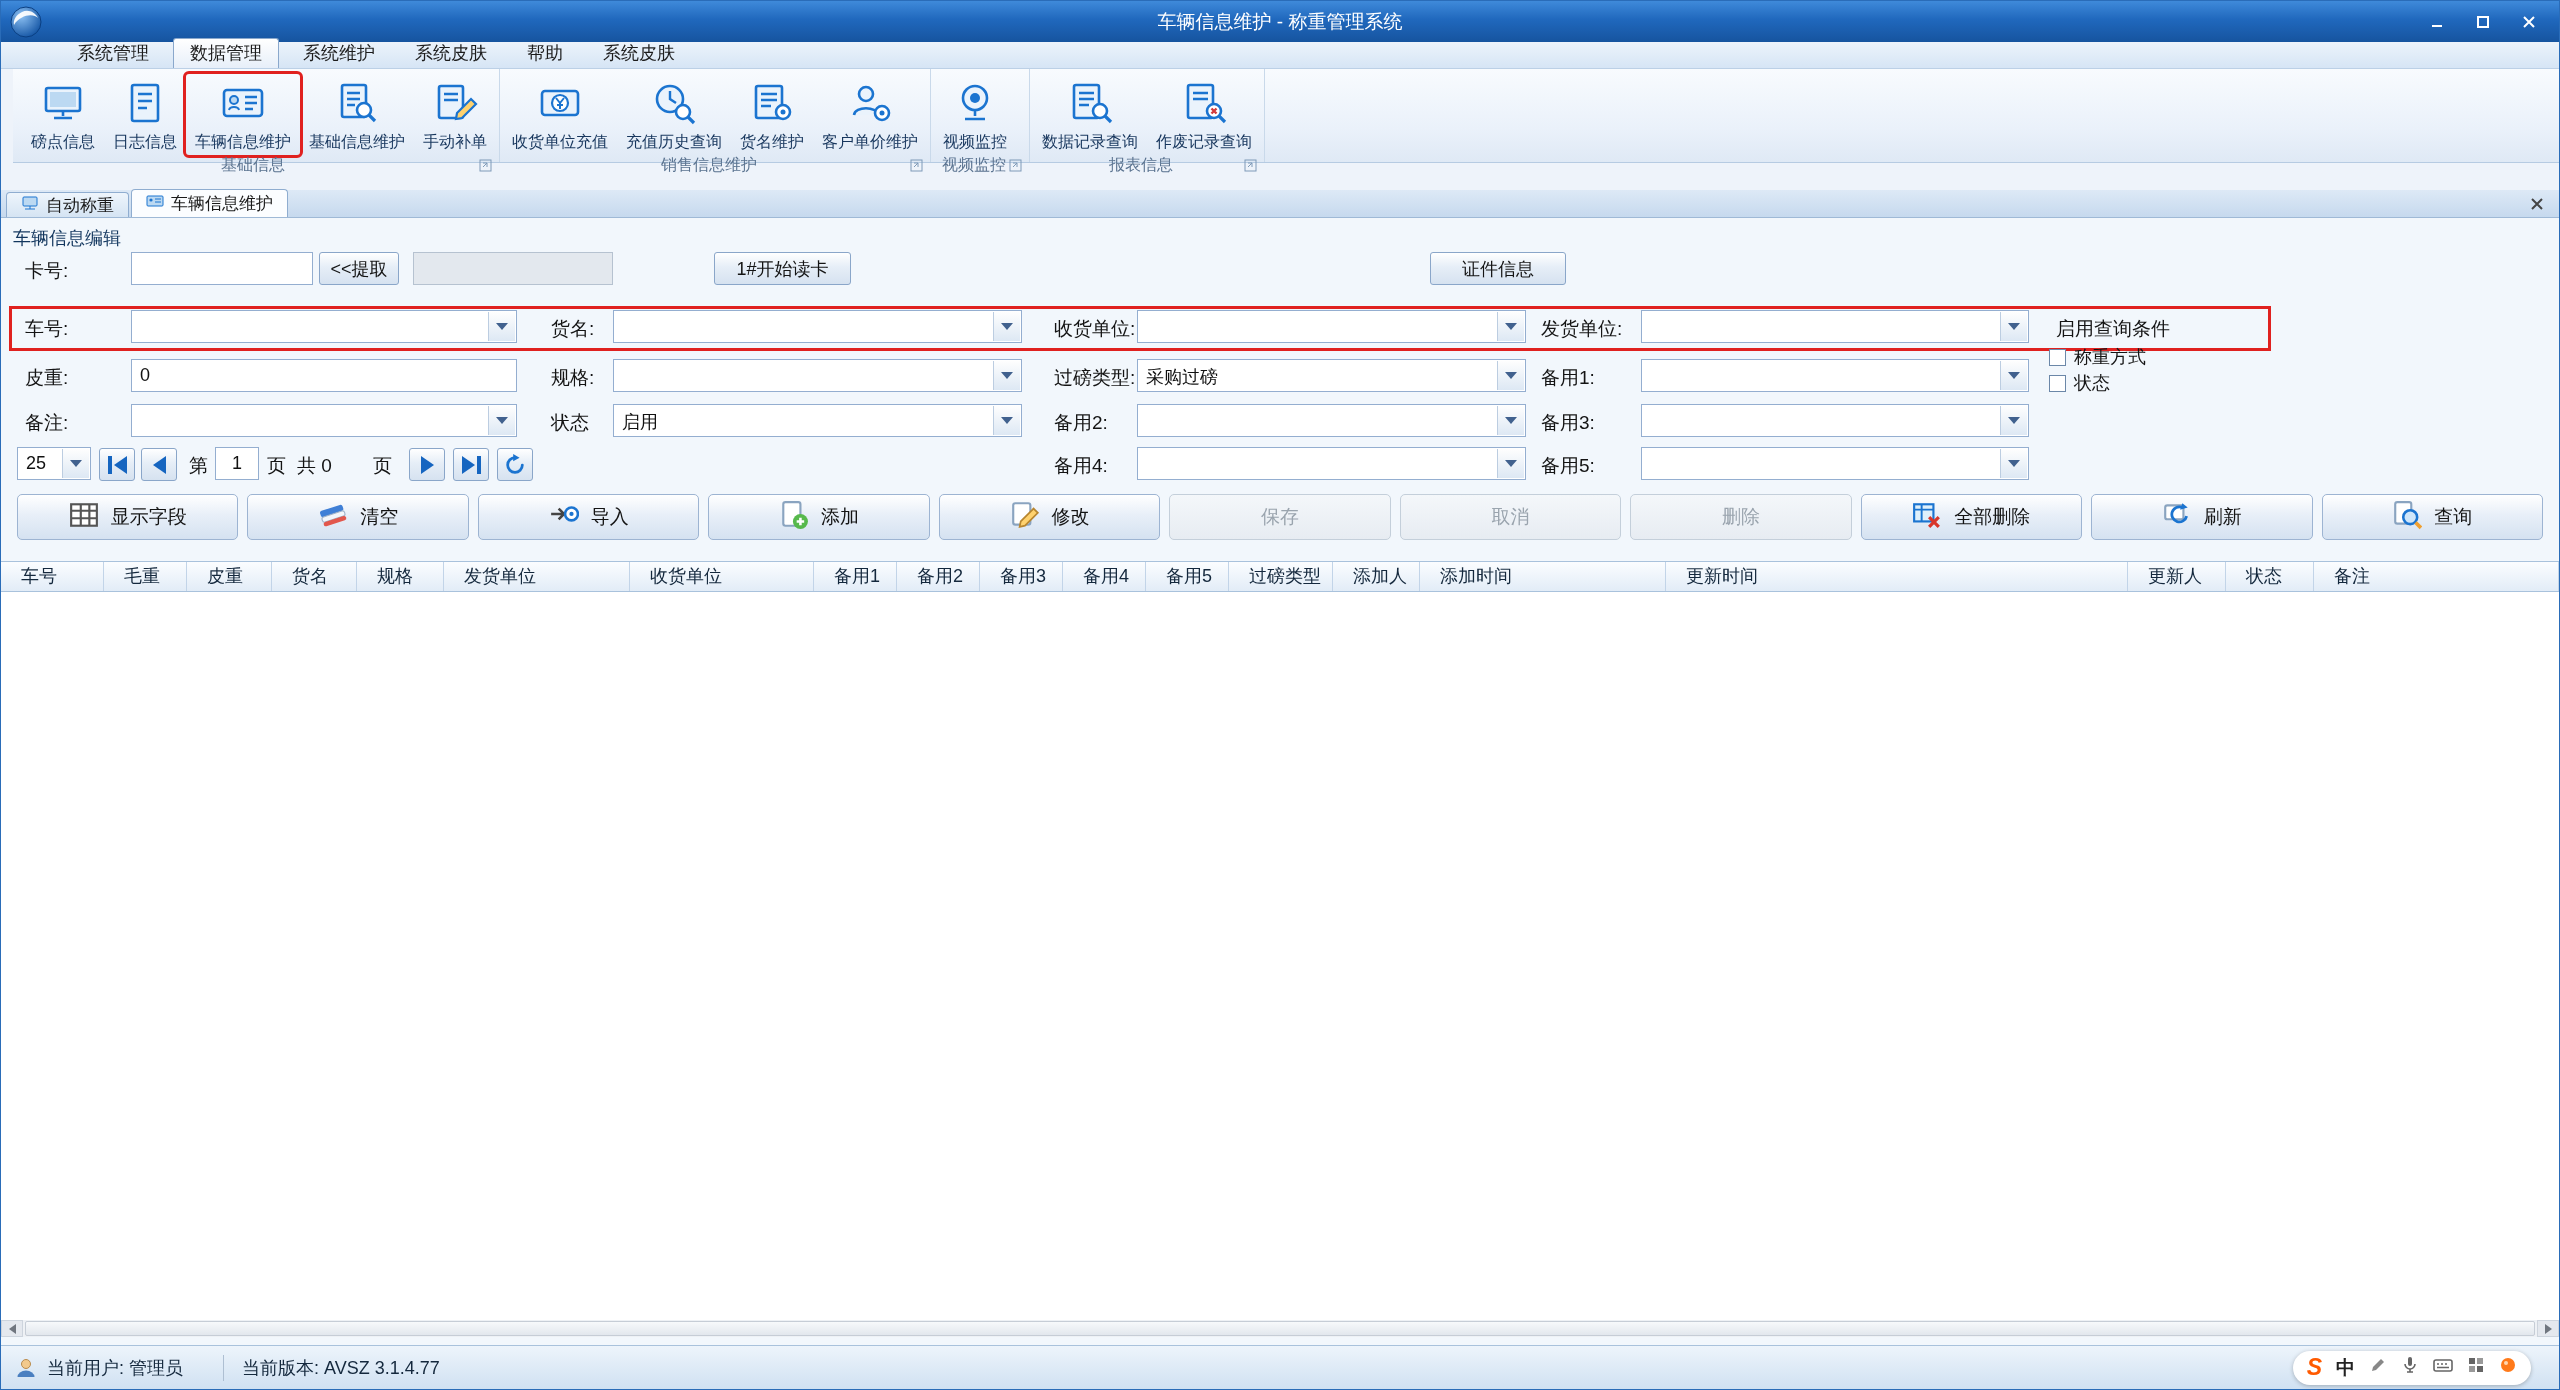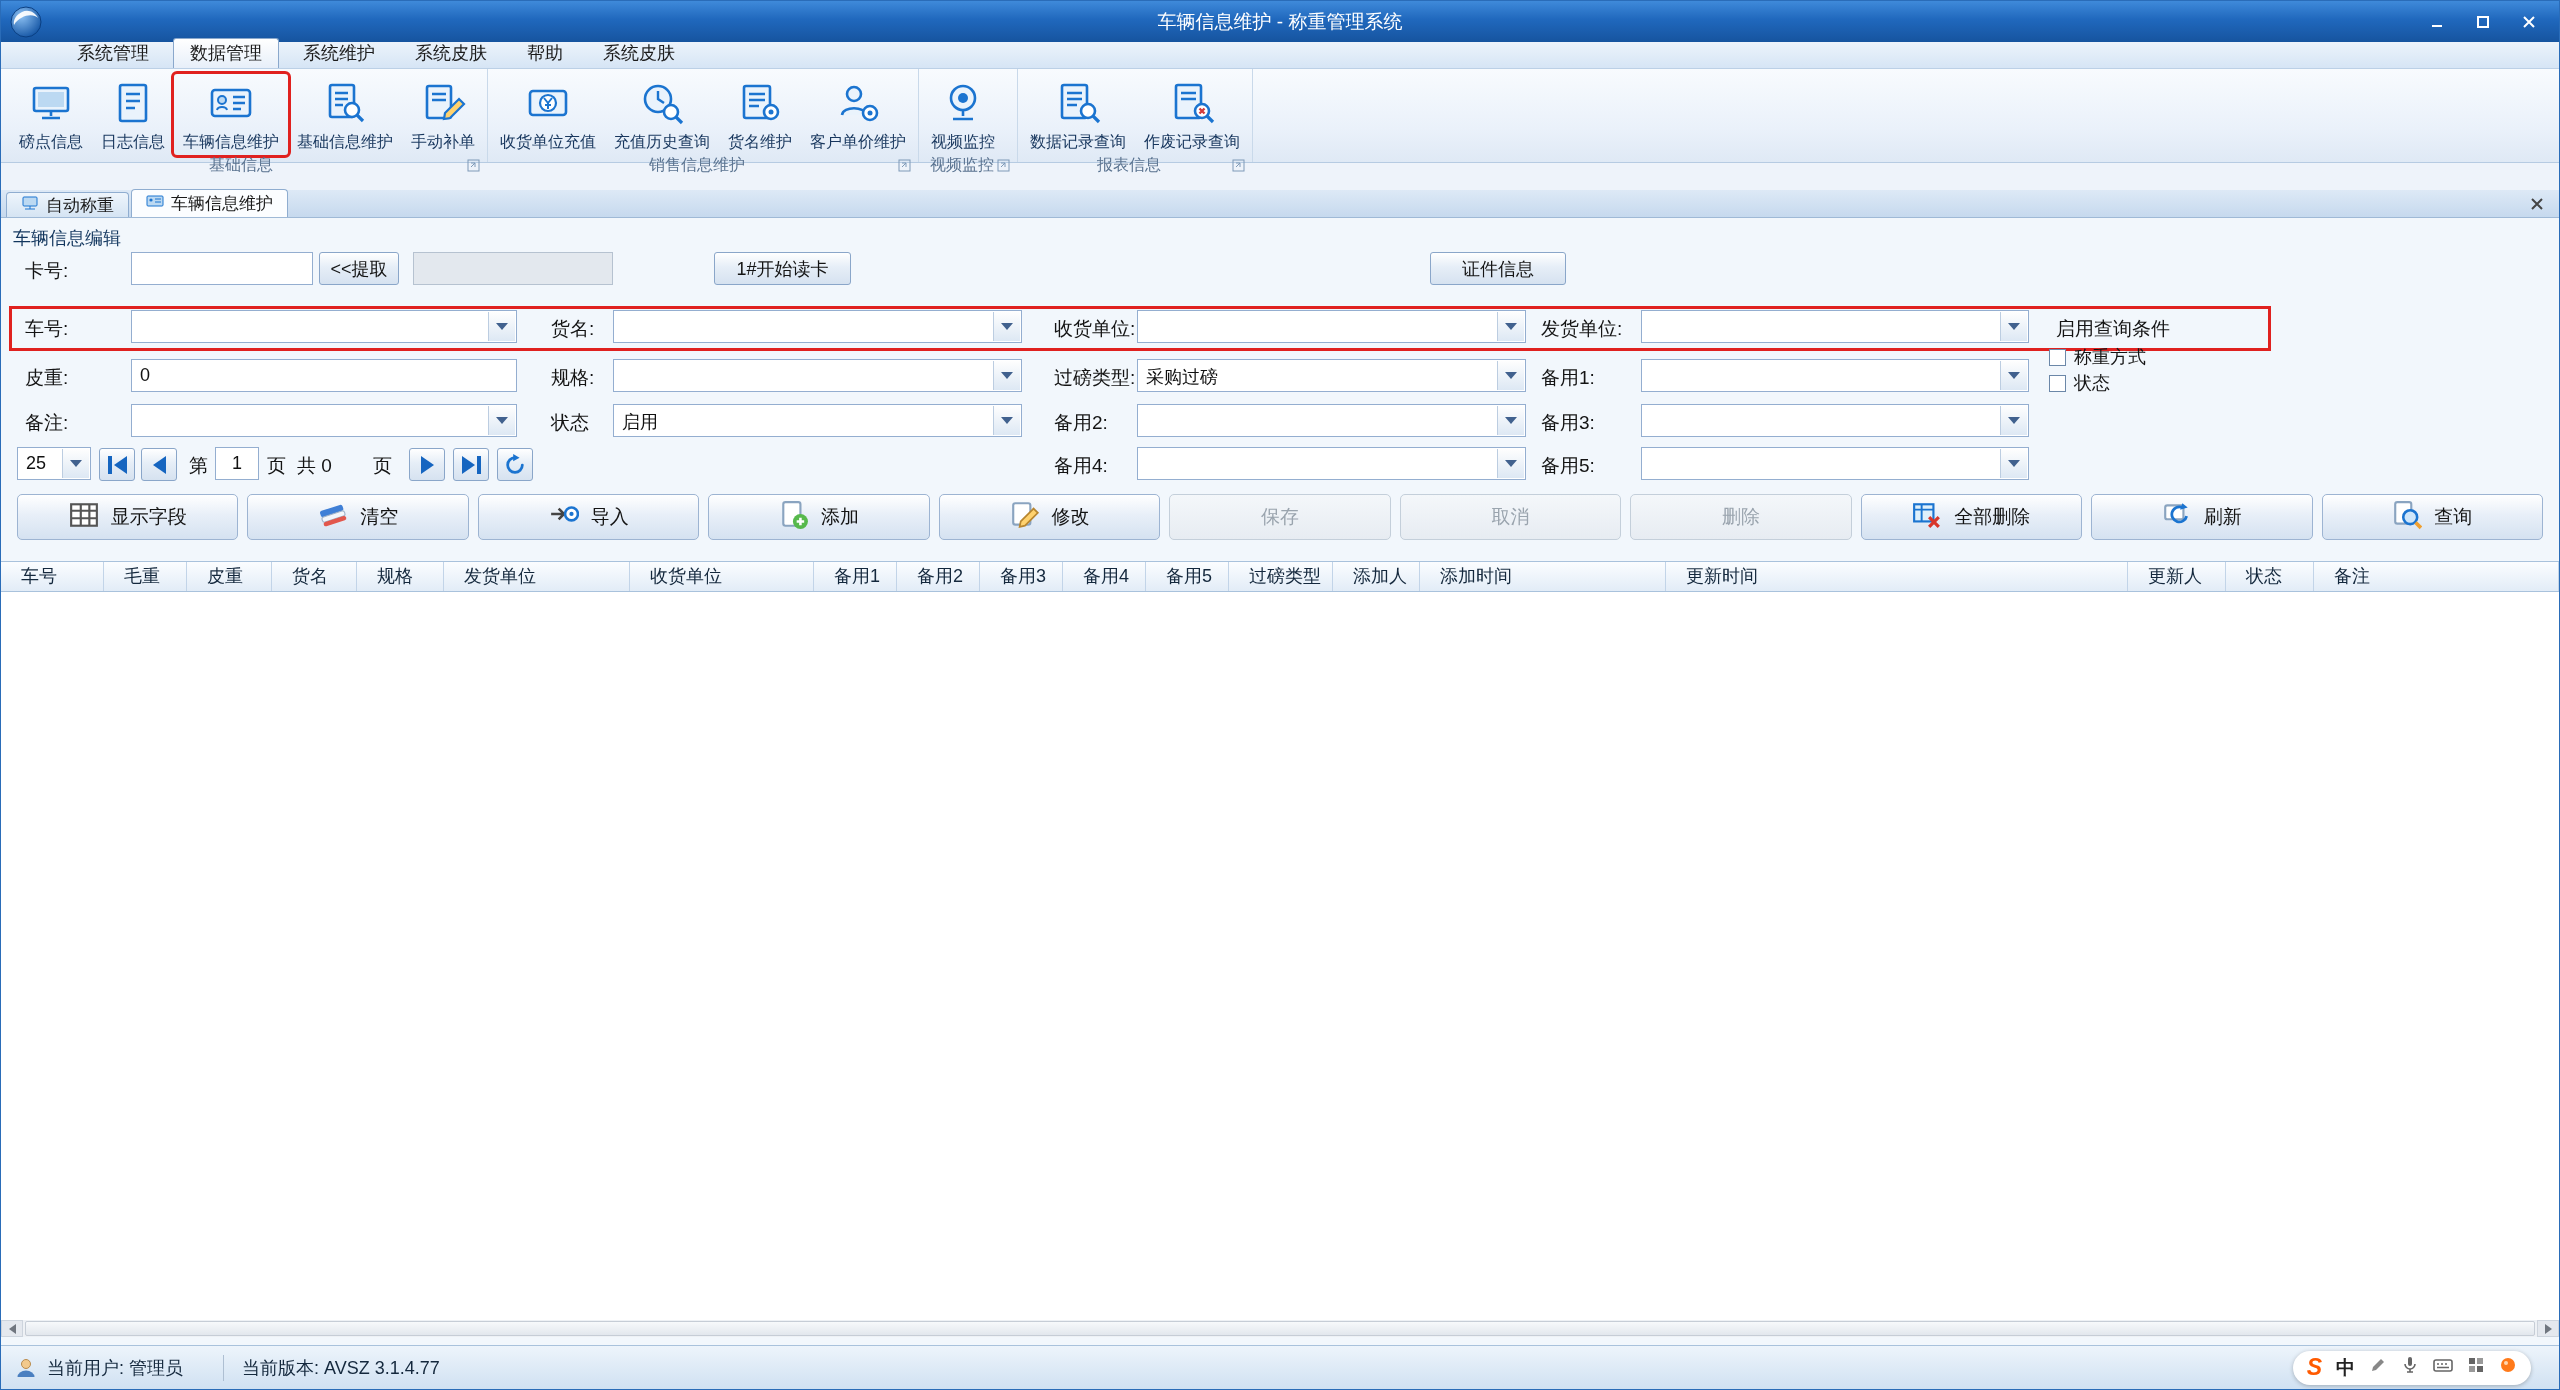--- a/index.html
+++ b/index.html
@@ -15,21 +15,21 @@
   .win-btn { width:40px; height:26px; display:flex; align-items:center; justify-content:center; border-radius:3px; }
 
   
   .menubar { position:absolute; top:41px; left:0; right:0; height:27px;
     background:linear-gradient(#ecf3fb,#d6e5f5); border-bottom:1px solid #bcd0e6;
     display:flex; align-items:flex-end; padding-left:60px; gap:8px; }
   .menu-item { padding:2px 16px 3px; font-size:18px; color:#1c1c1c; white-space:nowrap; }
   .menu-item.active { background:linear-gradient(#ffffff,#e7eff9); border:1px solid #8aa8cc; border-bottom:none; border-radius:3px 3px 0 0; }
 
   
-  .ribbon { position:absolute; top:68px; left:0; right:0; height:94px;
+  .ribbon { position:absolute; top:68px; left:12px; right:0; height:94px;
     background:linear-gradient(#f8fbfe,#eaf1fa 65%,#dfe9f5); border-bottom:1px solid #b6cbe2;
     display:flex; align-items:stretch; padding-left:6px; }
   .ribbon-group { display:flex; flex-direction:column; border-right:1px solid #c9d9ea; padding:0 3px; }
   .ribbon-items { flex:1; display:flex; align-items:flex-start; padding-top:5px; }
   .ritem { padding:3px 9px 2px; display:flex; flex-direction:column; align-items:center; gap:3px;
     font-size:16px; color:#17365d; border-radius:3px; white-space:nowrap; }
   .ritem.annotated { outline:3px solid #e0211f; outline-offset:0; }
   .ricon { height:52px; display:flex; align-items:center; }
   .ri { width:48px; height:48px; }
   .ribbon-caption { height:26px; display:flex; align-items:center; justify-content:center;

